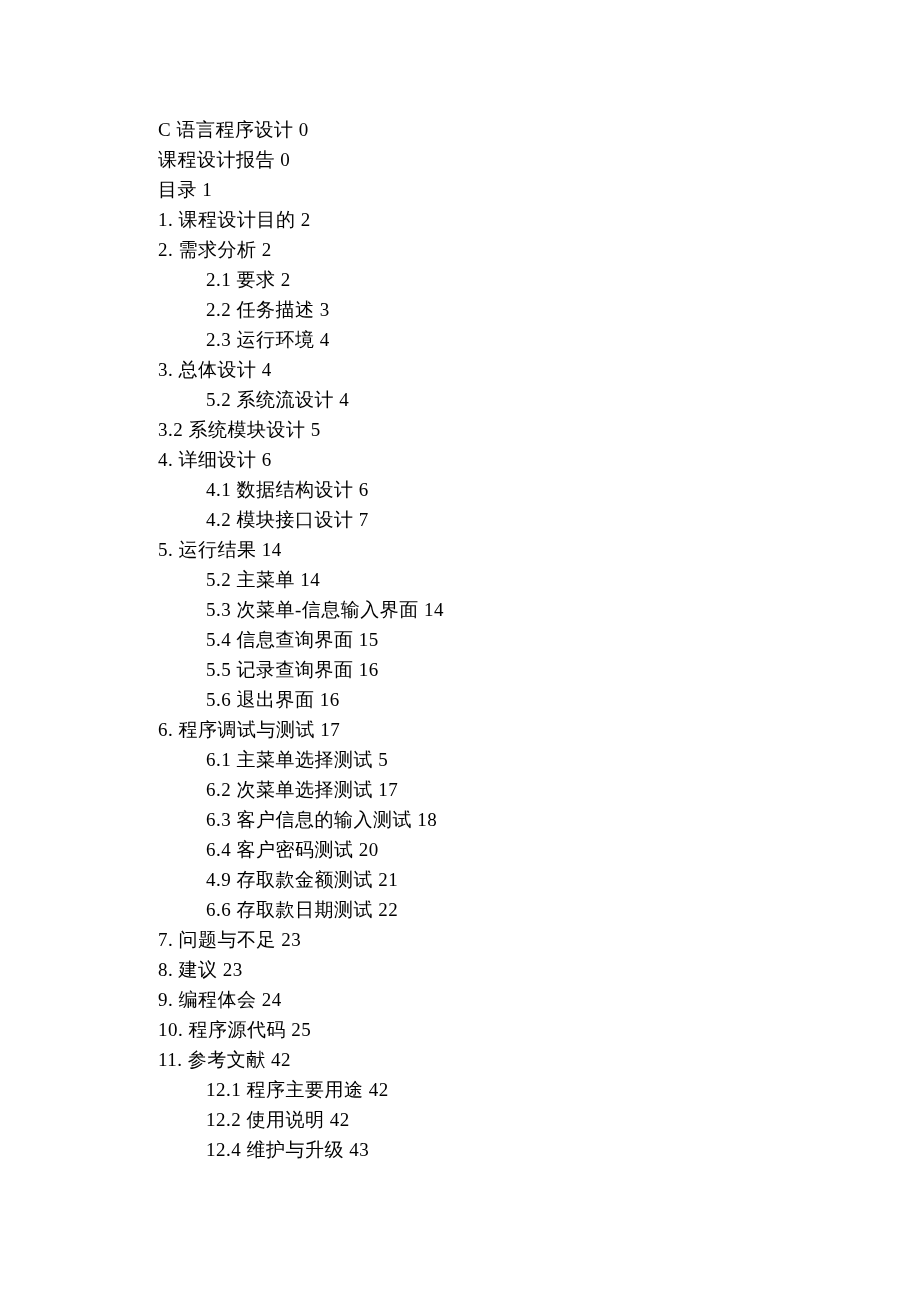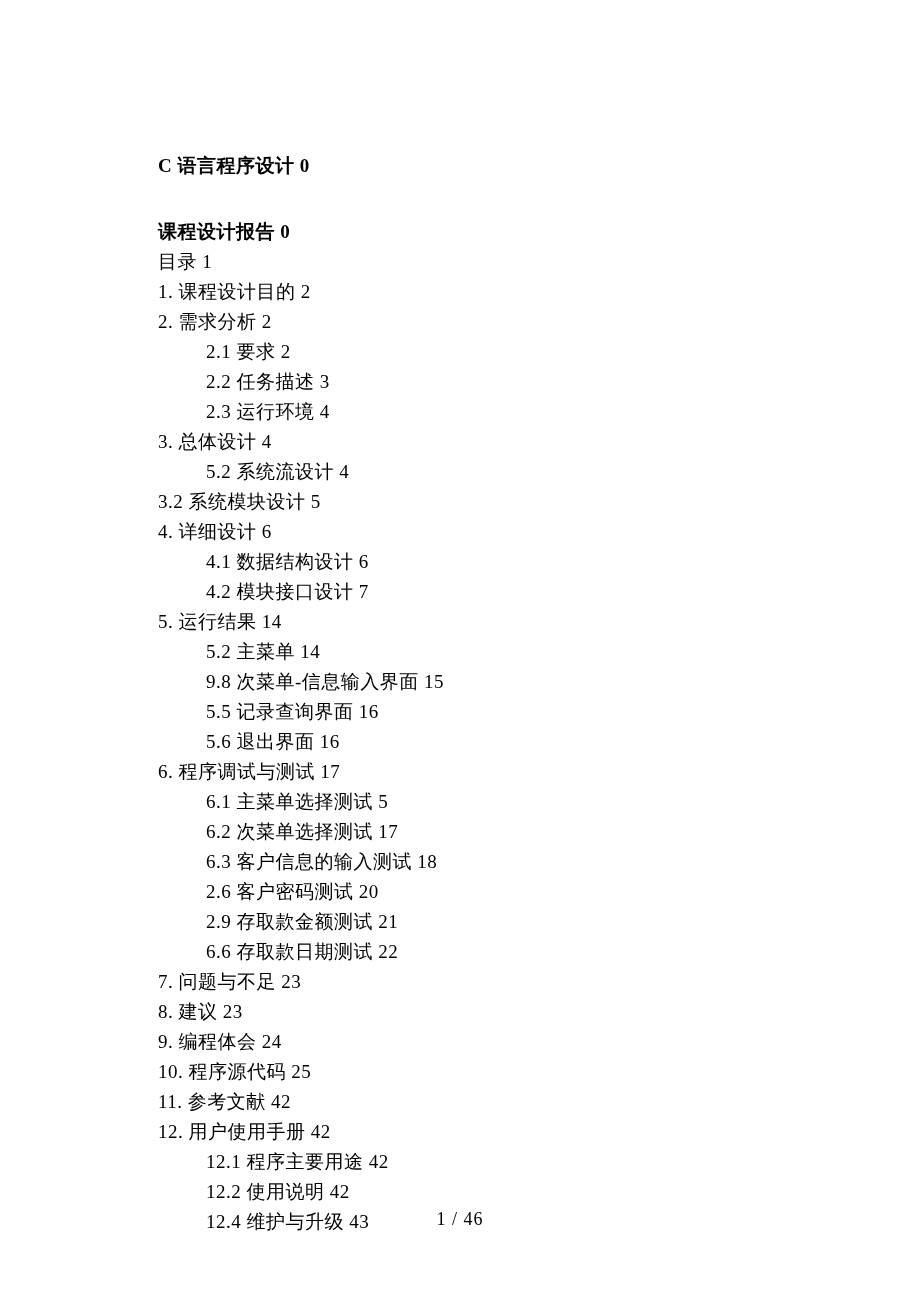--- a/index.html
+++ b/index.html
@@ -20,21 +20,21 @@
     padding-top: 115px;
     padding-left: 158px;
     padding-right: 100px;
   }
   .line {
     font-size: 19px;
     line-height: 30px;
     letter-spacing: 0.5px;
     white-space: pre;
   }
-  .bold { font-weight: bold; margin-top: 36px; }
+  .bold { font-weight: normal; }
   .indent1 { padding-left: 48px; }
   .footer {
     position: absolute;
     bottom: 72px;
     left: 0;
     width: 920px;
     text-align: center;
     font-size: 18px;
     letter-spacing: 1px;
   }
@@ -59,35 +59,34 @@
     </div>
 
   <div class="line">3.2 系统模块设计 5</div>
 
   <div id="toc-block-2">
       <div class="line">4. 详细设计 6</div>
       <div class="line indent1">4.1 数据结构设计 6</div>
       <div class="line indent1">4.2 模块接口设计 7</div>
       <div class="line">5. 运行结果 14</div>
       <div class="line indent1">5.2 主菜单 14</div>
-      <div class="line indent1">9.8 次菜单-信息输入界面 15</div>
+      <div class="line indent1">5.3 次菜单-信息输入界面 14</div>
+      <div class="line indent1">5.4 信息查询界面 15</div>
       <div class="line indent1">5.5 记录查询界面 16</div>
       <div class="line indent1">5.6 退出界面 16</div>
       <div class="line">6. 程序调试与测试 17</div>
       <div class="line indent1">6.1 主菜单选择测试 5</div>
       <div class="line indent1">6.2 次菜单选择测试 17</div>
       <div class="line indent1">6.3 客户信息的输入测试 18</div>
-      <div class="line indent1">2.6 客户密码测试 20</div>
-      <div class="line indent1">2.9 存取款金额测试 21</div>
+      <div class="line indent1">6.4 客户密码测试 20</div>
+      <div class="line indent1">4.9 存取款金额测试 21</div>
       <div class="line indent1">6.6 存取款日期测试 22</div>
       <div class="line">7. 问题与不足 23</div>
       <div class="line">8. 建议 23</div>
       <div class="line">9. 编程体会 24</div>
       <div class="line">10. 程序源代码 25</div>
       <div class="line">11. 参考文献 42</div>
-      <div class="line">12. 用户使用手册 42</div>
       <div class="line indent1">12.1 程序主要用途 42</div>
       <div class="line indent1">12.2 使用说明 42</div>
       <div class="line indent1">12.4 维护与升级 43</div>
     </div>
 
-  <div class="footer">1 / 46</div>
 </div>
 
 </body></html>

